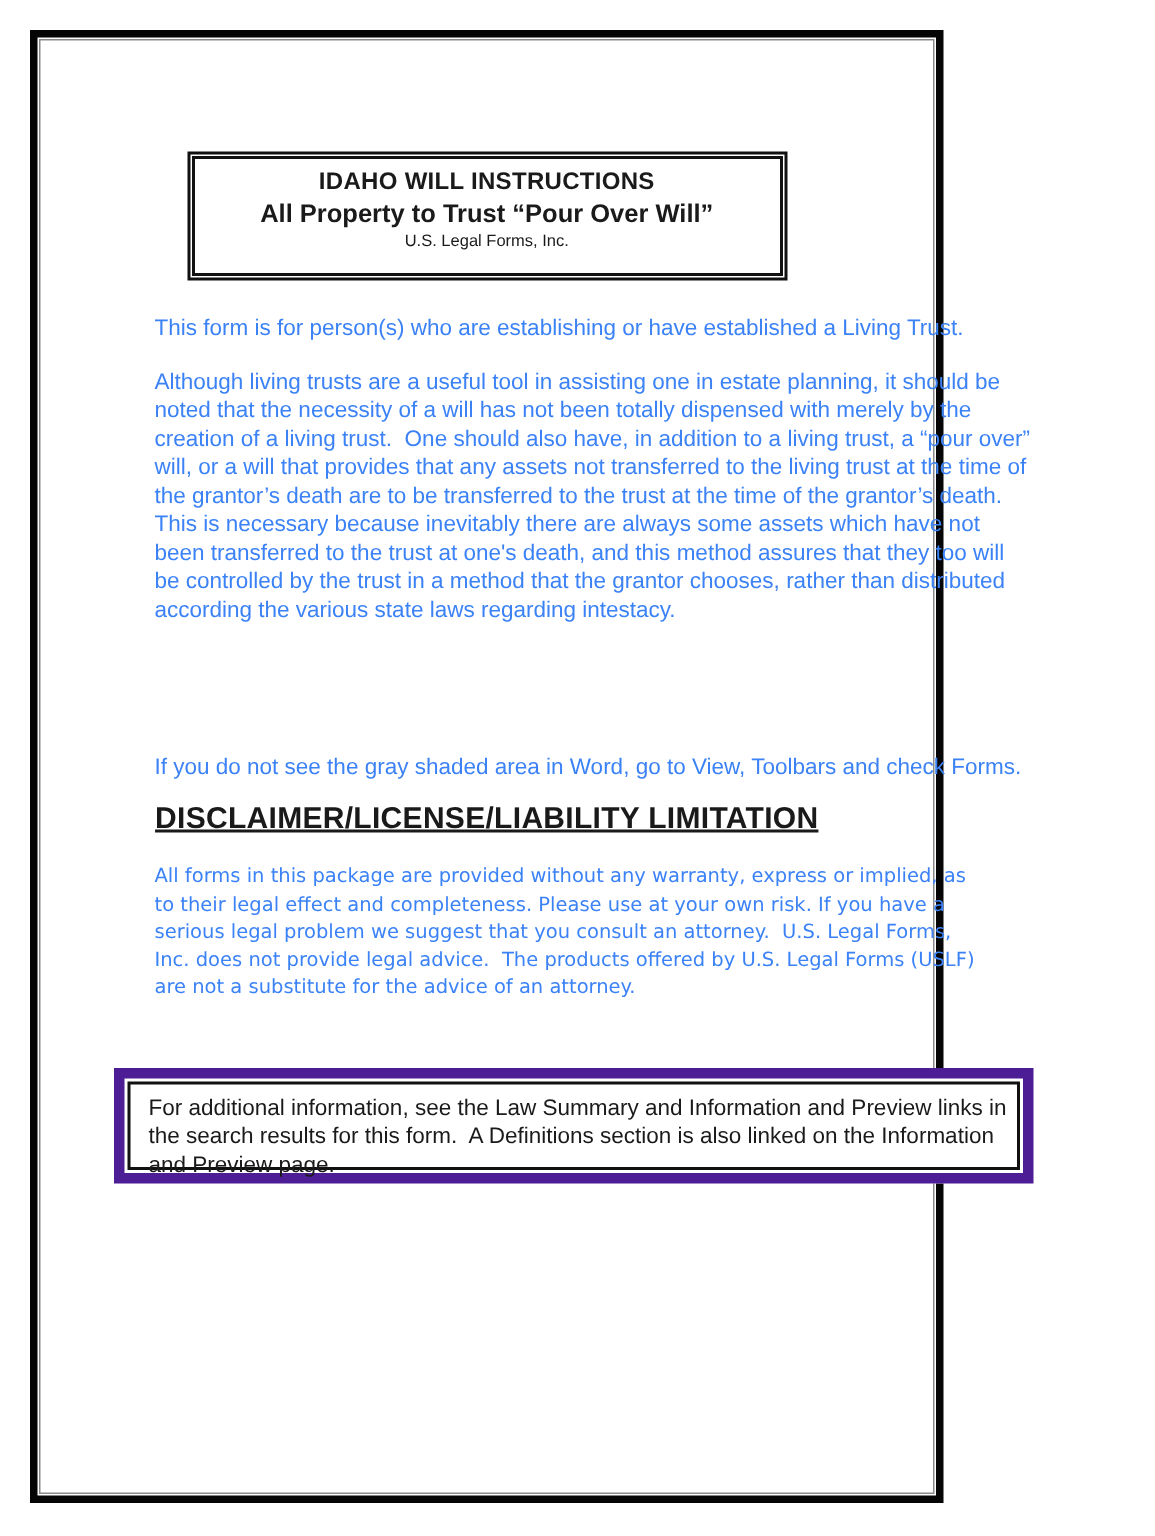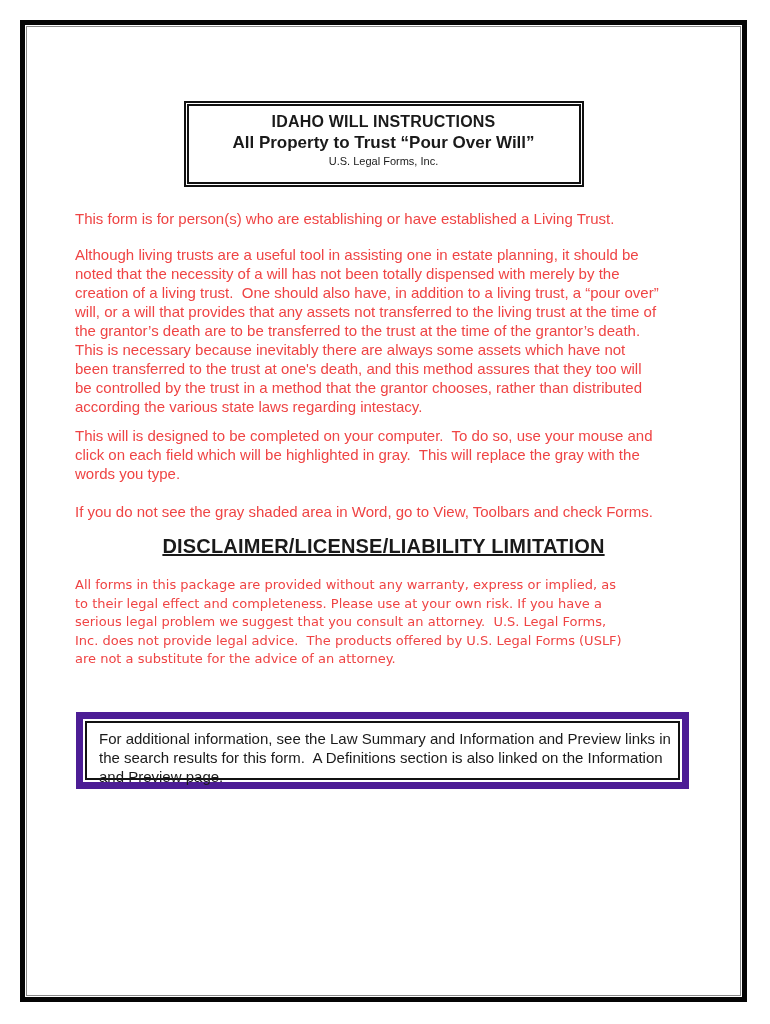--- a/index.html
+++ b/index.html
@@ -12,21 +12,21 @@
     height: 1024px;
     position: relative;
     font-family: "Liberation Sans", sans-serif;
     color: #1a1a1a;
     overflow: hidden;
   }
   .page-border {
     position: absolute;
     left: 20px;
     top: 20px;
-    width: 727px;
+    width: 609px;
     height: 982px;
     border: 5px solid #050505;
     box-sizing: border-box;
     background: #ffffff;
   }
   .page-inner {
     position: absolute;
     inset: 1px;
     border: 1px solid #8a8a8a;
   }
@@ -68,25 +68,25 @@
   }
   .title-line-3, .title-line-4 {
     font-size: 11px;
     line-height: 14px;
     font-weight: normal;
   }
 
   
   .para {
     position: absolute;
-    left: 48px;
+    left: 76px;
     font-size: 15px;
     line-height: 19px;
     white-space: pre;
-    color: #ef4444;
+    color: #3b82f6;
   }
   .p1 { top: 182px; }
   .p2 { top: 218px; }
   .p3 { top: 399px; }
   .p4 { top: 475px; }
 
   .disclaimer-heading {
     position: absolute;
     top: 508px;
     left: 0;
@@ -147,23 +147,20 @@
       <div class="para p2">Although living trusts are a useful tool in assisting one in estate planning, it should be
 noted that the necessity of a will has not been totally dispensed with merely by the
 creation of a living trust.  One should also have, in addition to a living trust, a “pour over”
 will, or a will that provides that any assets not transferred to the living trust at the time of
 the grantor’s death are to be transferred to the trust at the time of the grantor’s death.
 This is necessary because inevitably there are always some assets which have not
 been transferred to the trust at one's death, and this method assures that they too will
 be controlled by the trust in a method that the grantor chooses, rather than distributed
 according the various state laws regarding intestacy.</div>
 
-      <div class="para p3">This will is designed to be completed on your computer.  To do so, use your mouse and
-click on each field which will be highlighted in gray.  This will replace the gray with the
-words you type.</div>
 
       <div class="para p4">If you do not see the gray shaded area in Word, go to View, Toolbars and check Forms.</div>
 
       <div class="disclaimer-heading">DISCLAIMER/LICENSE/LIABILITY LIMITATION</div>
 
       <div class="para p5">All forms in this package are provided without any warranty, express or implied, as
 to their legal effect and completeness. Please use at your own risk. If you have a
 serious legal problem we suggest that you consult an attorney.  U.S. Legal Forms,
 Inc. does not provide legal advice.  The products offered by U.S. Legal Forms (USLF)
 are not a substitute for the advice of an attorney.</div>

